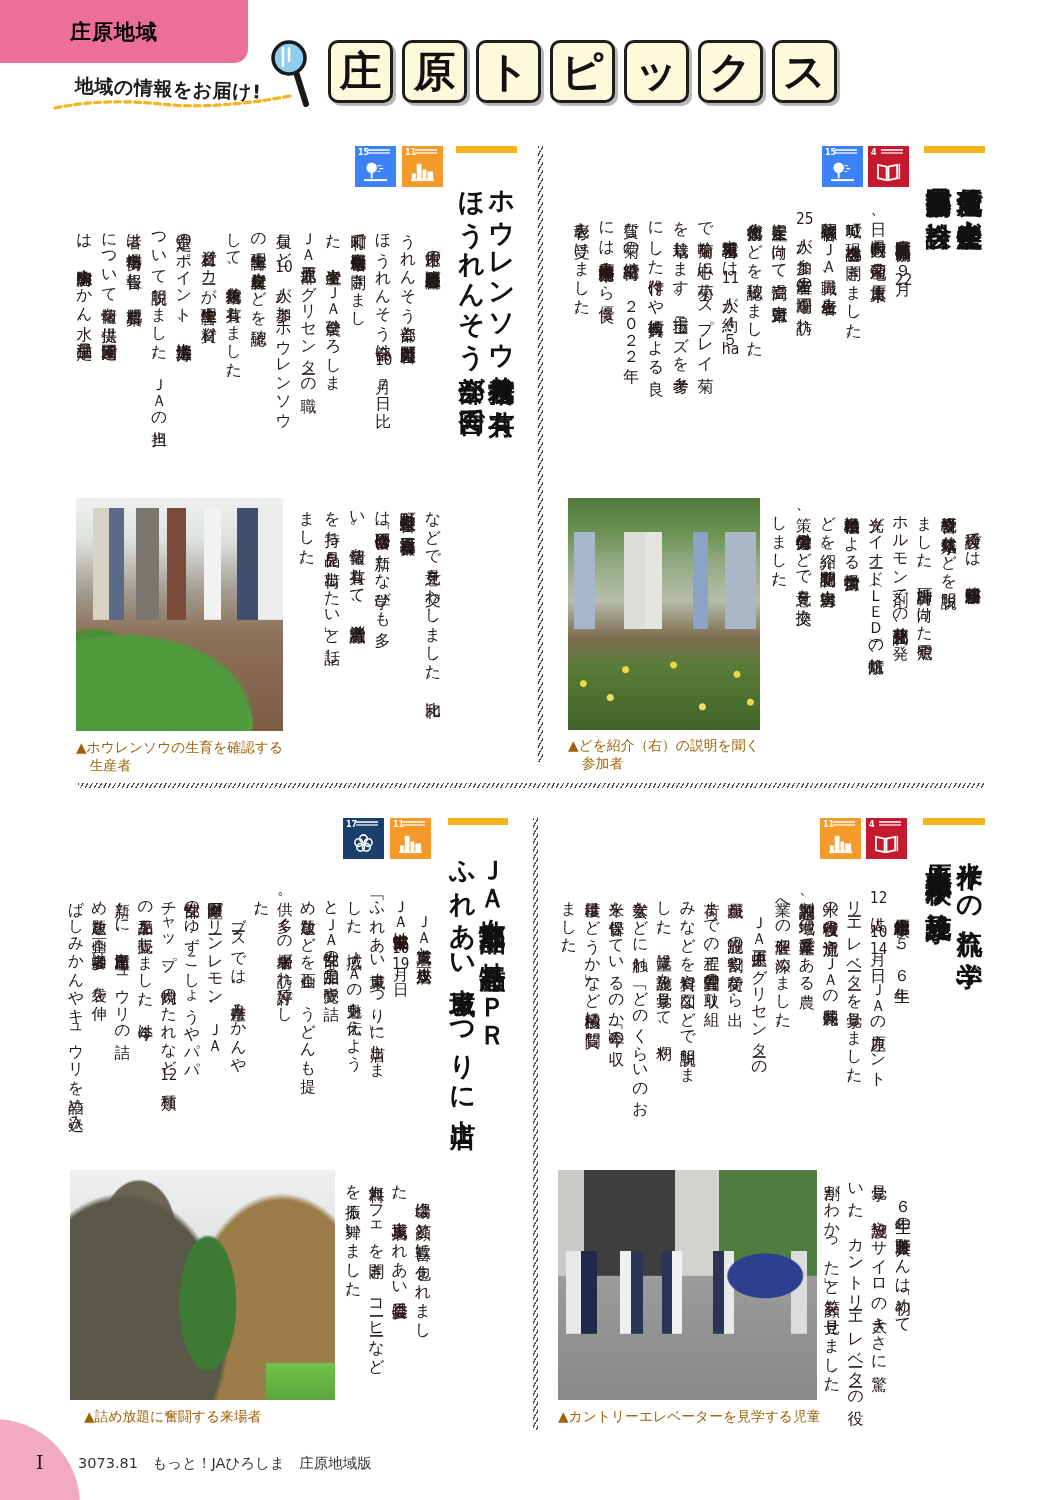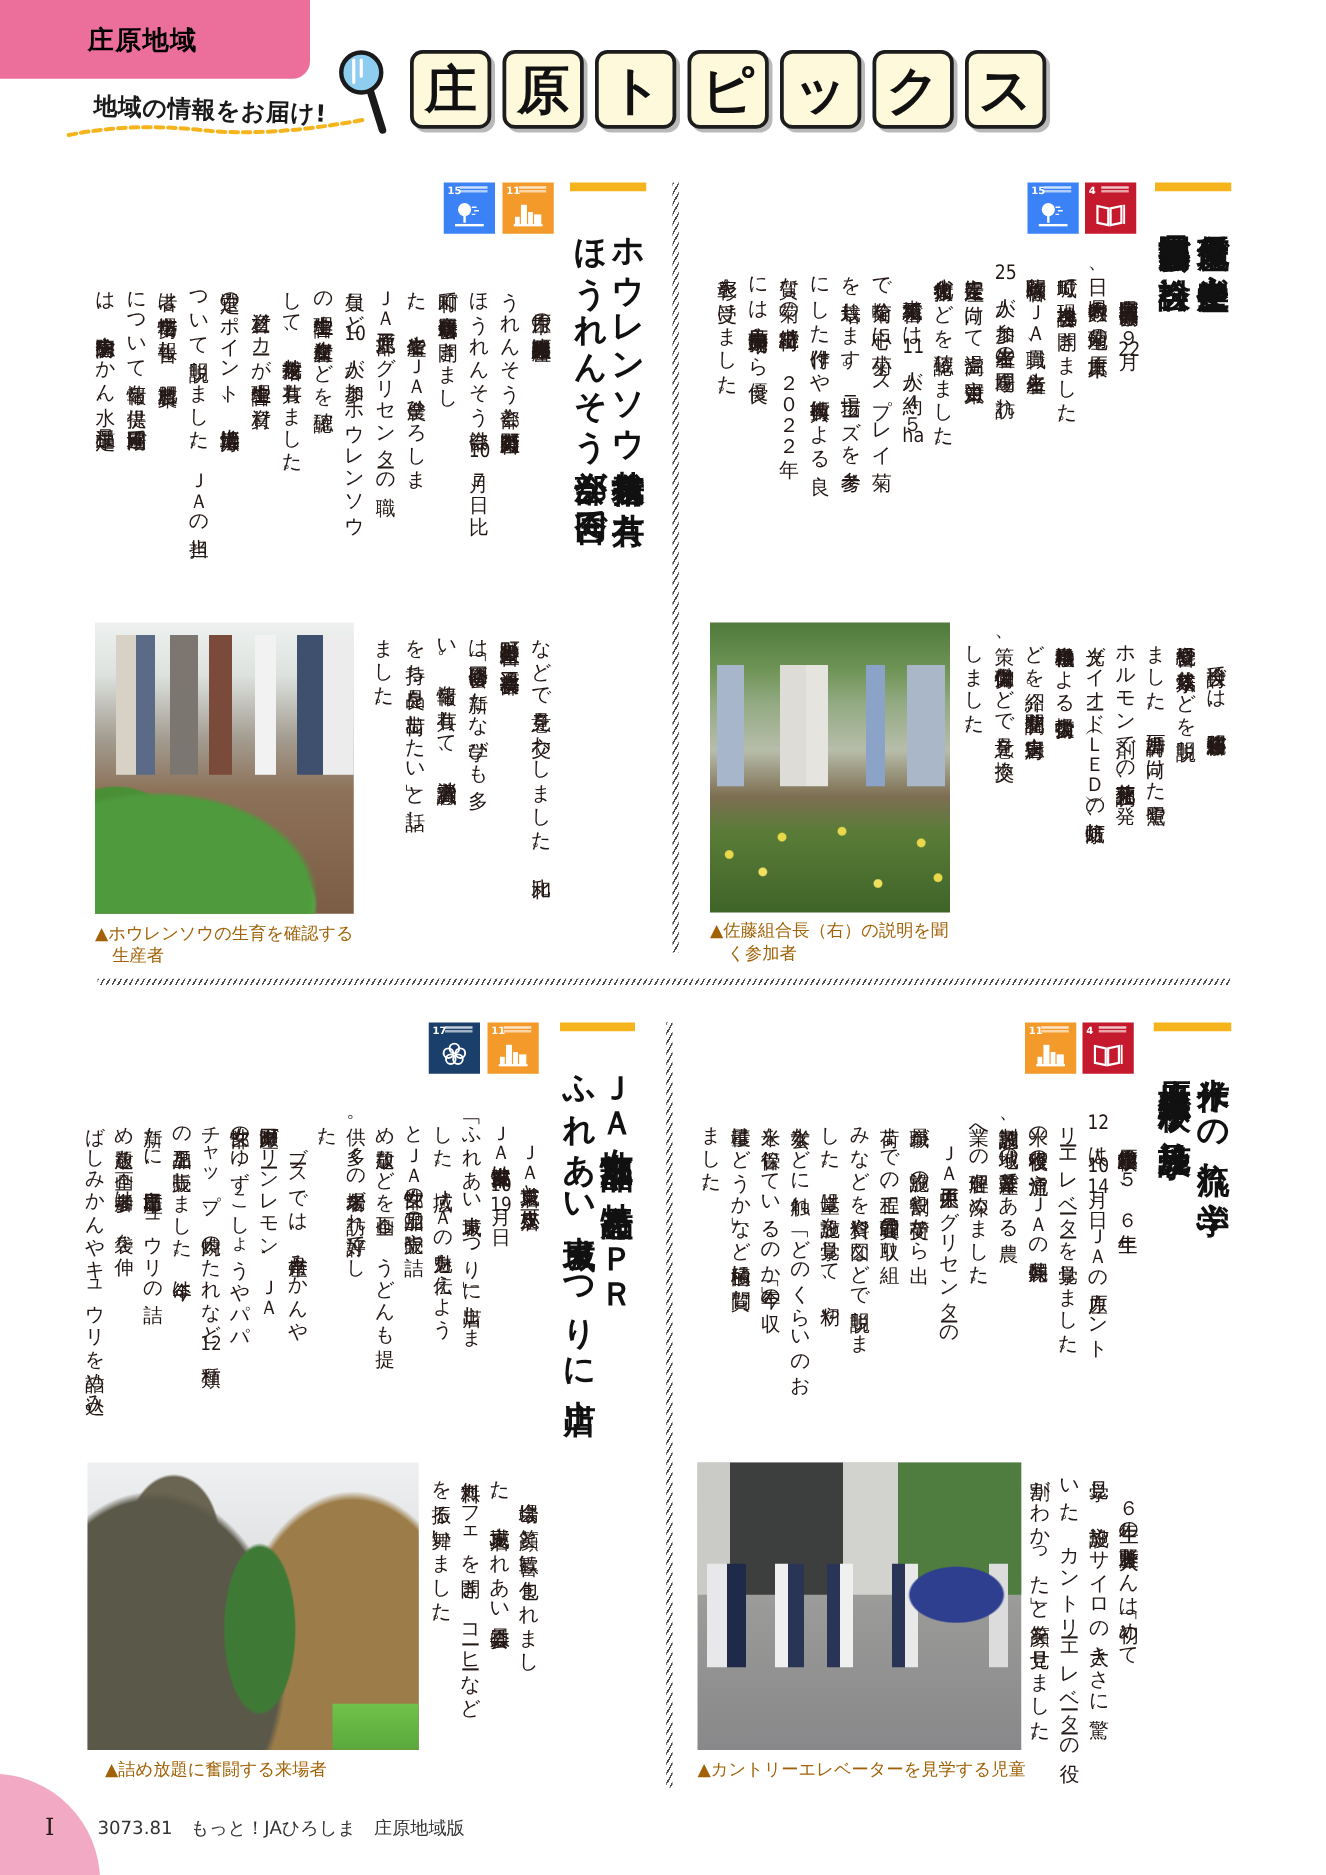--- a/index.html
+++ b/index.html
@@ -143,21 +143,21 @@
   <div class="ln">省力化技術などを確認しました。</div>
   <div class="ln">　東城菊組合では<span class="tcy">11</span>人が約４・５<span class="tcy">ha</span></div>
   <div class="ln">で輪菊を中心に小菊、スプレイ菊</div>
   <div class="ln">を栽培します。市場ニーズを参考</div>
   <div class="ln">にした作付けや技術共有による良</div>
   <div class="ln">質な菊の継続出荷で、２０２２年</div>
   <div class="ln">には広島市中央卸売市場から優良</div>
   <div class="ln">表彰を受けました。</div>
 </div>
 <div class="photo photo-chrysanthemum" style="left:568px;top:498px;width:192px;height:232px;"></div>
-<div class="caption" style="left:568px;top:736px;width:192px;">▲佐藤組合長（右）の説明を聞く参加者</div>
+<div class="caption" style="left:568px;top:736px;width:192px;">▲どを紹介（右）の説明を聞く参加者</div>
 <div class="vt body" style="right:76px;top:505px;font-size:15.8px;letter-spacing:.3px;line-height:24.2px;">
   <div class="ln">　検討会では、佐藤明洋組合長が</div>
   <div class="ln">経営概要や栽培体系などを説明し</div>
   <div class="ln">ました。計画出荷に向けた電照や</div>
   <div class="ln">ホルモン剤での花芽分化調整、発</div>
   <div class="ln">光ダイオード（ＬＥＤ）の防蛾灯、</div>
   <div class="ln">半自動移植機による軽労力技術な</div>
   <div class="ln">どを紹介。開花調整や病害虫対</div>
   <div class="ln">策、労働力確保などで意見を交換</div>
   <div class="ln">しました。</div>

